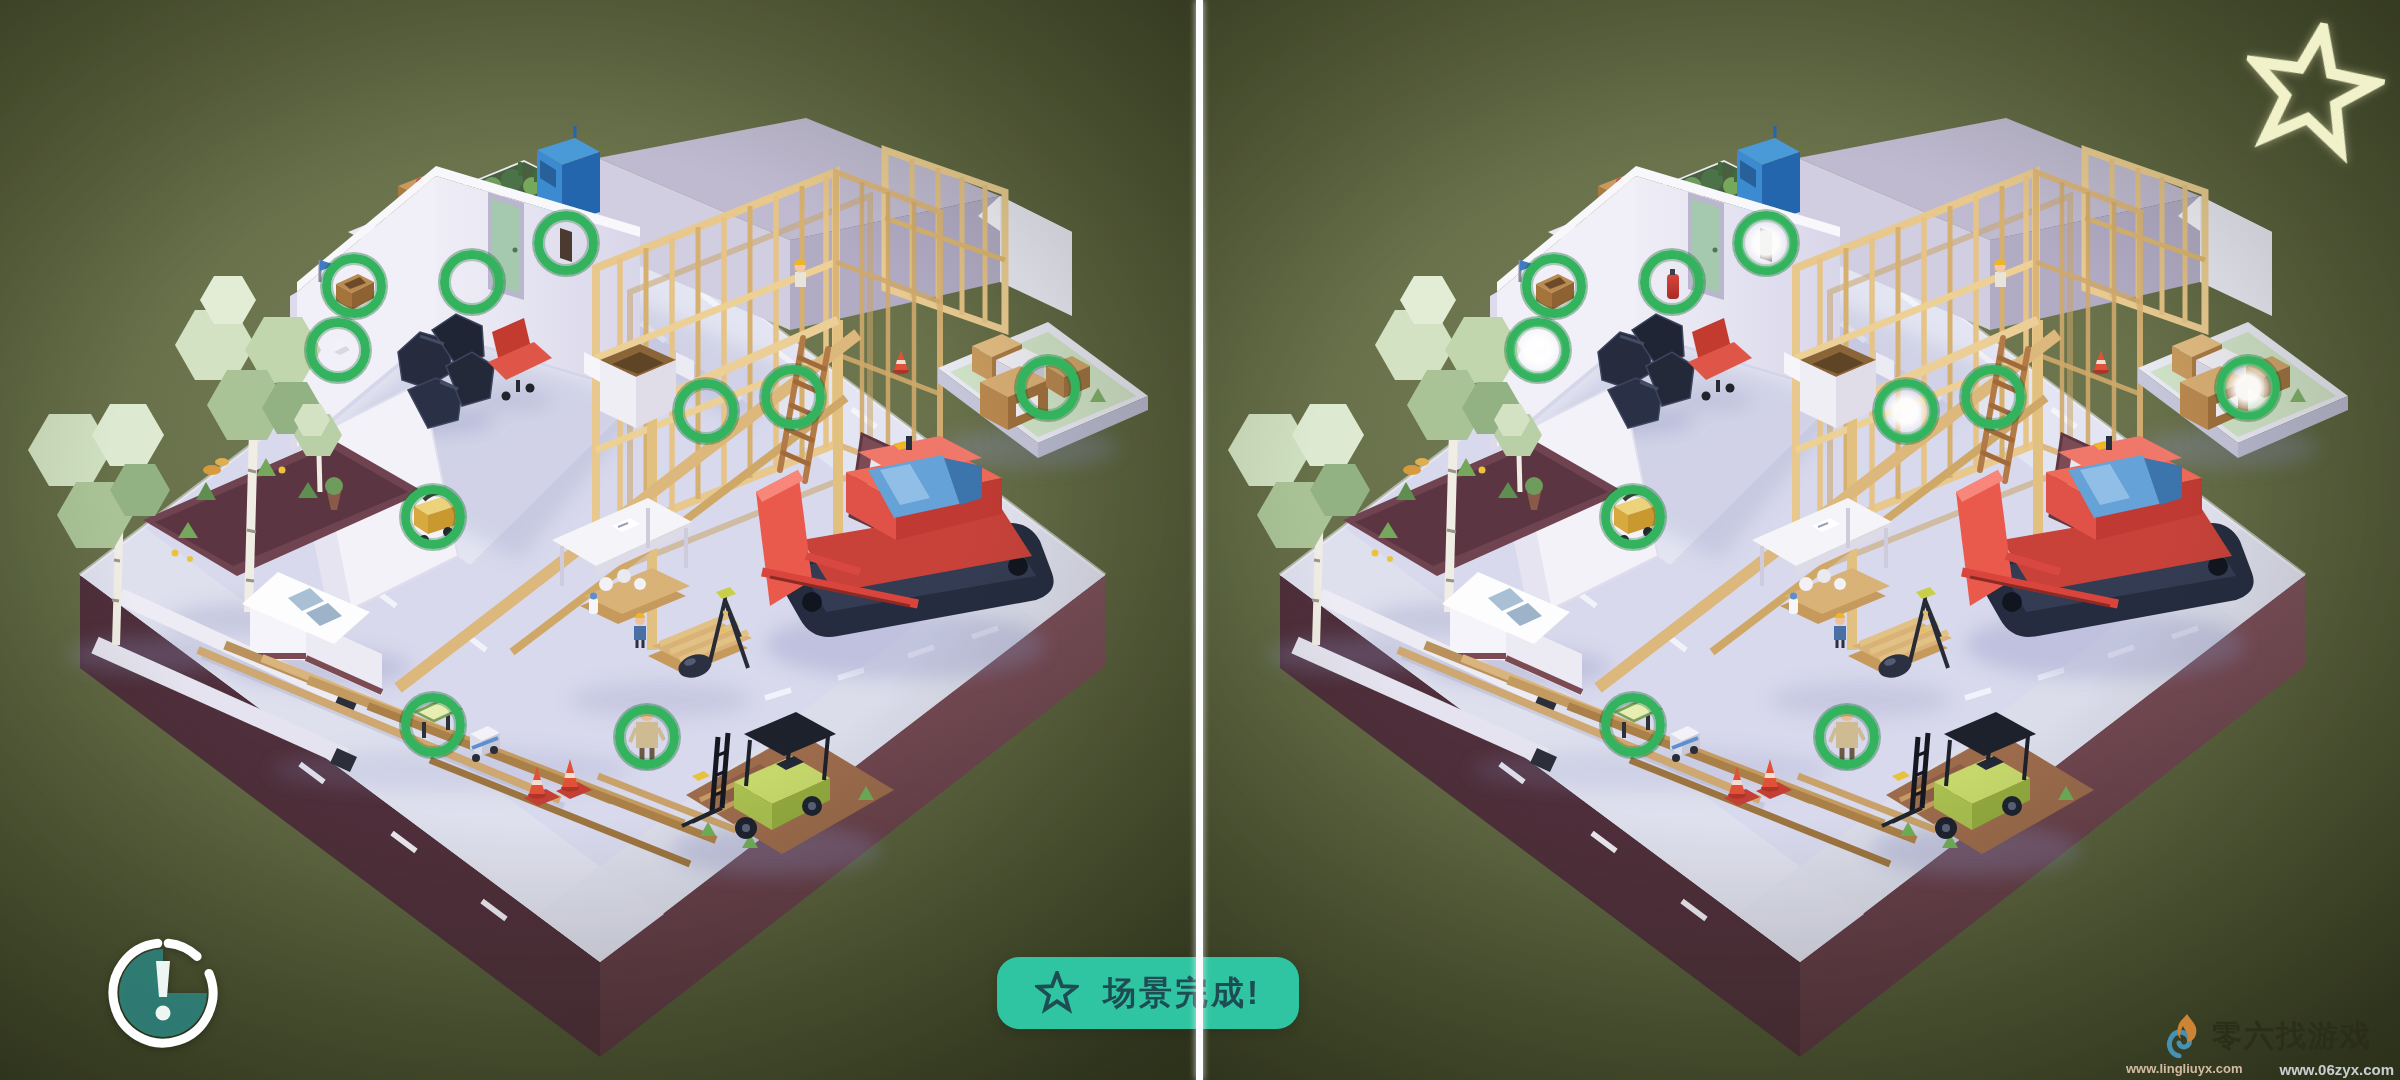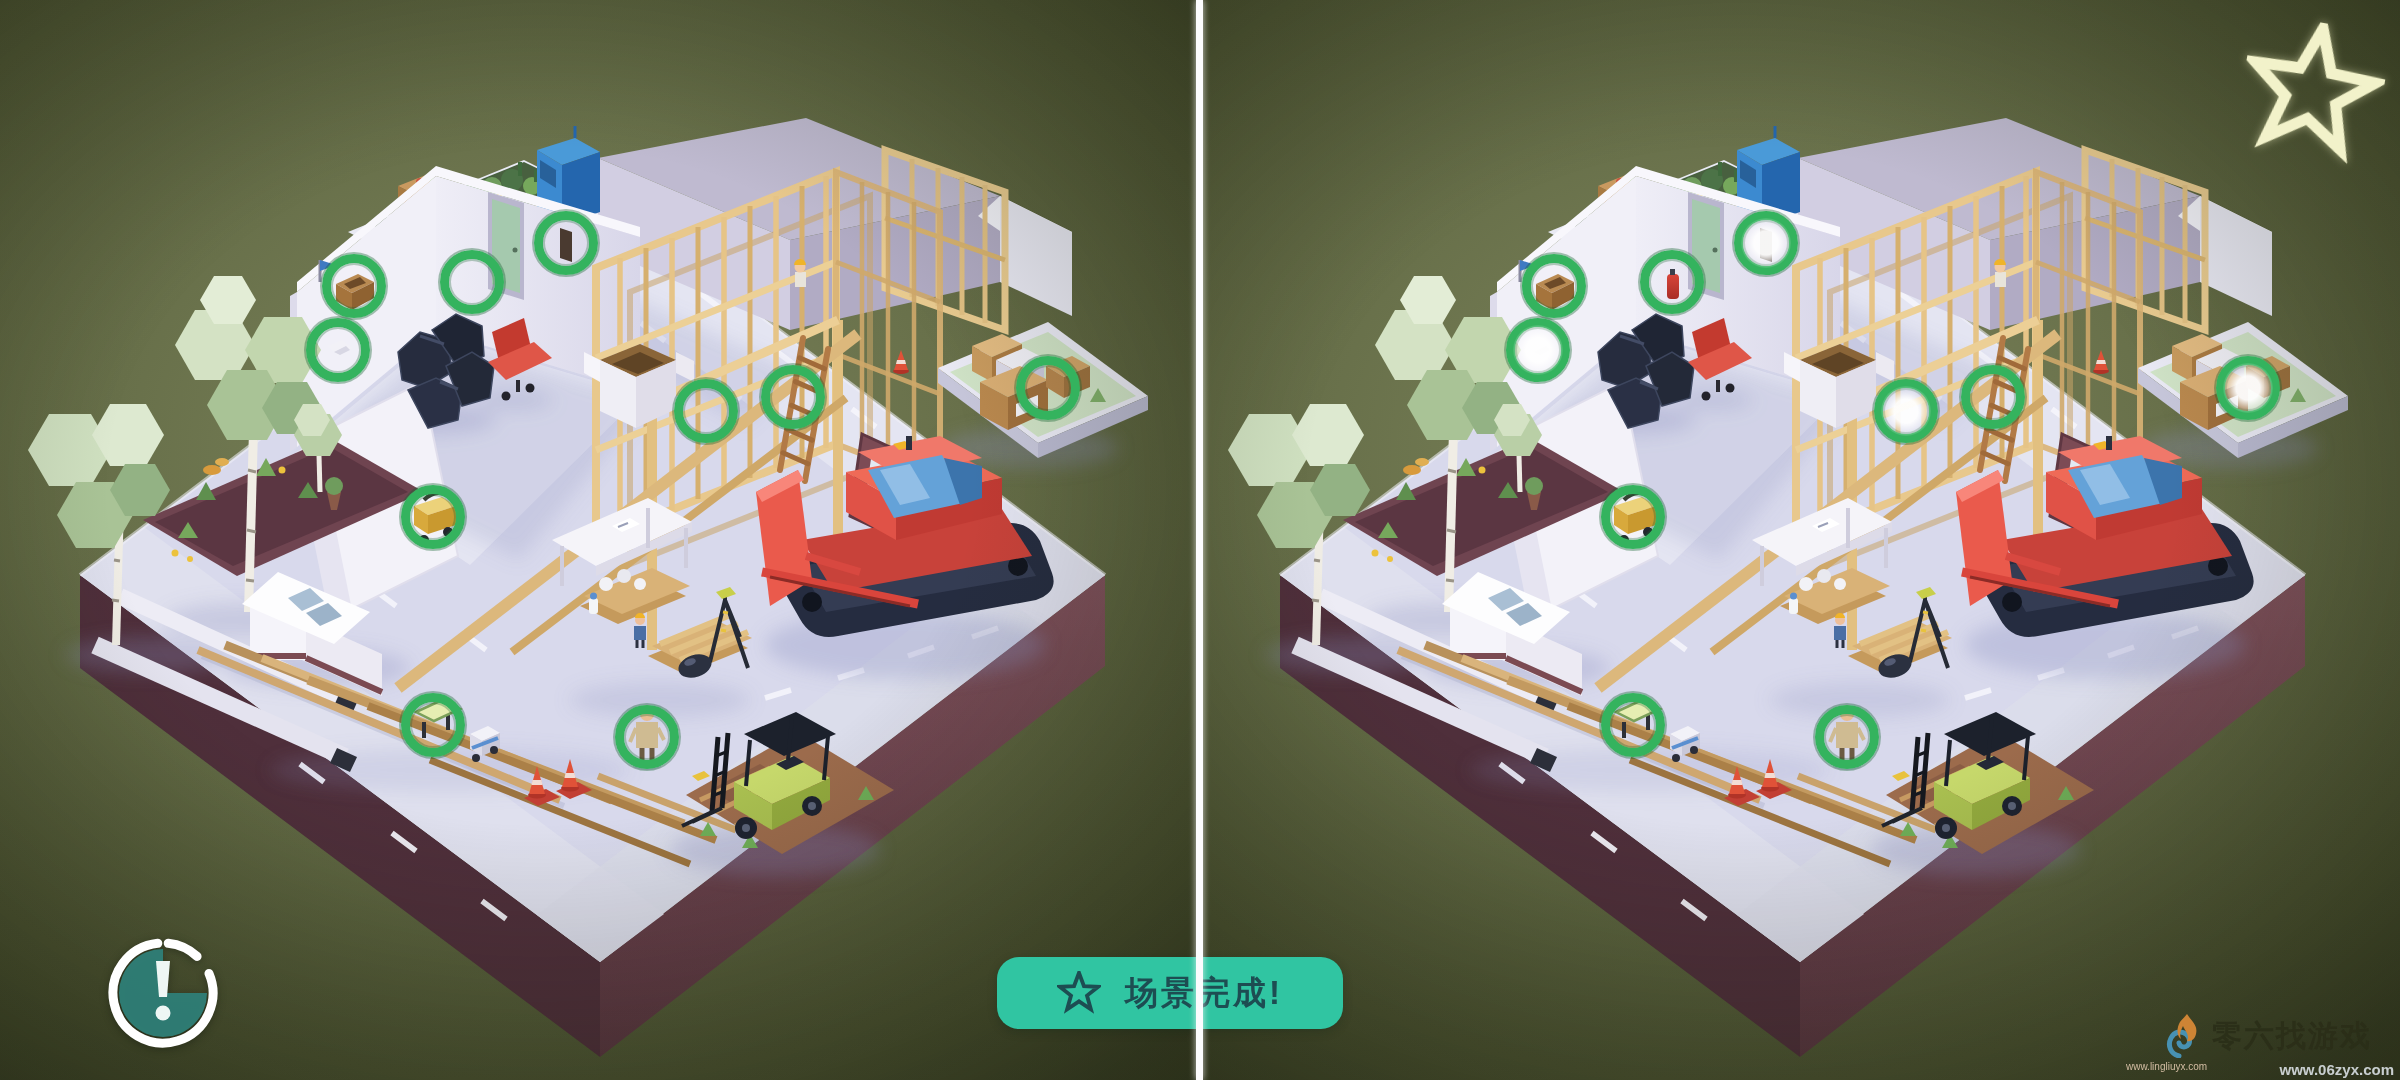--- a/index.html
+++ b/index.html
@@ -12,35 +12,35 @@
     background:radial-gradient(ellipse 78% 68% at 45% 45%, rgba(255,255,255,0) 46%, rgba(24,28,12,.38) 100%);}
   .scene-svg{position:absolute;inset:0;width:100%;height:100%;}
   .markers{position:absolute;inset:0;z-index:6;}
   .marker{position:absolute;width:64px;height:64px;margin:-32px 0 0 -32px;border-radius:50%;
     border:9px solid var(--marker-green,#34b35e);
     box-shadow:0 0 0 2px rgba(22,100,48,.38), inset 0 0 0 2px rgba(22,100,48,.30);}
   .marker.glow::after{content:"";position:absolute;inset:-2px;border-radius:50%;
     background:radial-gradient(circle, rgba(255,255,255,.95) 0 34%, rgba(255,255,255,0) 74%);}
   .divider{position:absolute;left:1196px;top:0;width:7px;height:1080px;z-index:20;background:#fcfcfe;
     box-shadow:0 0 7px rgba(255,255,255,.75);}
-  .banner{position:absolute;left:997px;top:957px;width:346px;height:72px;z-index:15;border-radius:22px;
+  .banner{position:absolute;left:997px;top:957px;width:302px;height:72px;z-index:15;border-radius:22px;
     background:var(--banner-bg,#30c5a2);display:flex;align-items:center;justify-content:center;gap:24px;
     box-shadow:0 3px 10px rgba(10,30,20,.25);}
   .banner-text{font-size:33px;font-weight:bold;color:var(--banner-fg,#1d4d52);letter-spacing:3px;}
   .banner-star{width:44px;height:44px;}
   .hud-star{position:absolute;left:2242px;top:22px;width:140px;height:140px;z-index:15;
     transform:rotate(10deg);filter:drop-shadow(0 0 4px rgba(250,250,200,.45));}
   .timer{position:absolute;left:103px;top:933px;width:120px;height:120px;z-index:15;
     filter:drop-shadow(0 2px 4px rgba(10,15,5,.35));}
   .watermark{position:absolute;right:6px;bottom:0;width:268px;height:76px;z-index:15;}
   .wm-logo{position:absolute;left:38px;top:6px;width:42px;height:48px;opacity:.85;}
   .wm-brand{position:absolute;left:86px;top:12px;font-size:30px;font-weight:bold;letter-spacing:2px;
     color:rgba(42,46,24,.88);white-space:nowrap;}
   .wm-urls{position:absolute;left:0;bottom:2px;width:100%;display:flex;justify-content:space-between;}
-  .wm-url-left{font-size:10px;font-weight:normal;color:rgba(244,216,190,.82);}
+  .wm-url-left{font-size:13px;font-weight:bold;color:rgba(244,216,190,.82);}
   .wm-url-right{font-size:15px;font-weight:bold;color:rgba(228,234,240,.85);}
   .extinguisher{position:absolute;left:38.9%;top:25.4%;width:12px;height:25px;border-radius:4px;
     background:linear-gradient(#d8453a,#a92d26);z-index:5;}
   .extinguisher::before{content:"";position:absolute;left:3px;top:-5px;width:5px;height:6px;background:#3a3f4c;}
 </style>
 </head>
 <body>
 
 <svg width="0" height="0" style="position:absolute">
   <defs>

